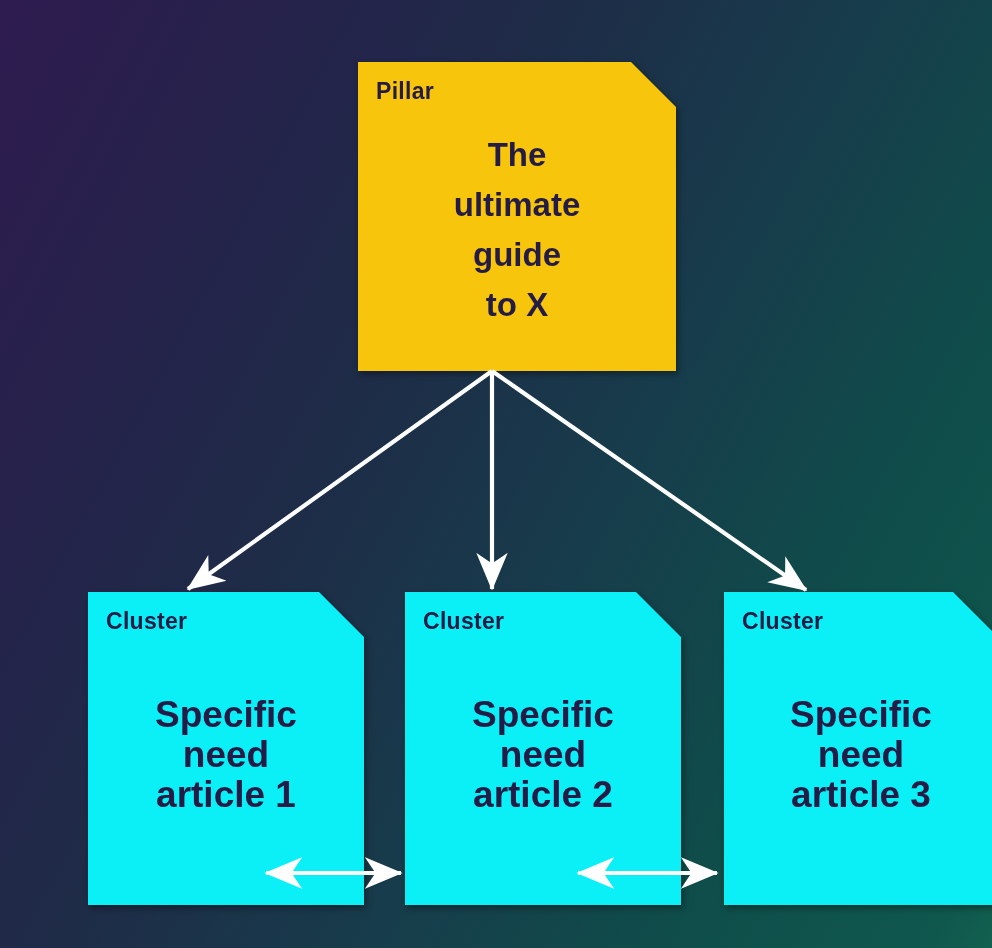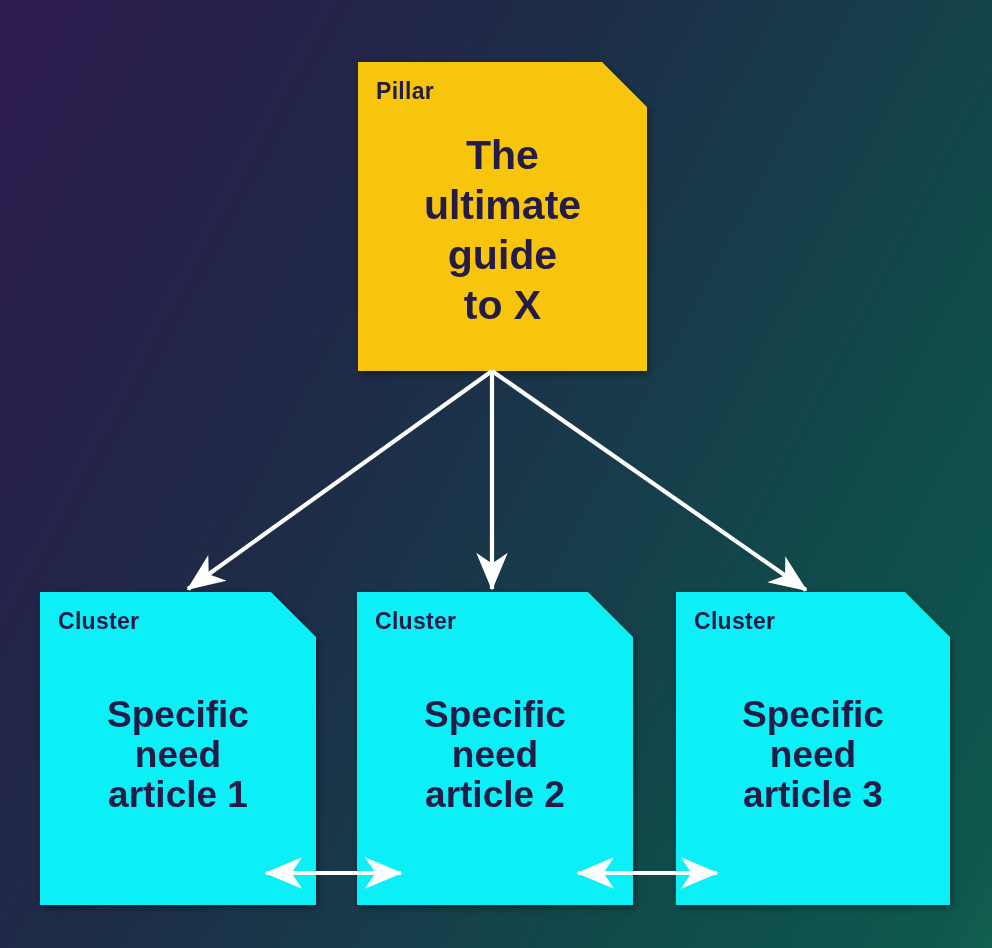--- a/index.html
+++ b/index.html
@@ -29,53 +29,53 @@
   .card {
     width: 100%;
     height: 100%;
     clip-path: polygon(0 0, calc(100% - 45px) 0, 100% 45px, 100% 100%, 0 100%);
     display: flex;
     flex-direction: column;
     box-sizing: border-box;
     padding: 16px 18px;
   }
   .card.pillar  { background: #f7c50b; padding-bottom: 16px; }
-  .card.cluster { background: #0beff7; padding-bottom: 30px; }
+  .card.cluster { background: #0beff7; padding-bottom: 30px; margin-left: 48px; }
   .card-label {
     color: #241b46;
     font-size: 23px;
     font-weight: 600;
     letter-spacing: 0.3px;
     flex: 0 0 auto;
   }
   .card-title {
     flex: 1 1 auto;
     display: flex;
     align-items: center;
     justify-content: center;
     text-align: center;
     color: #241b46;
     font-weight: 700;
     white-space: pre-line;
   }
-  .card.pillar  .card-title { font-size: 41px; line-height: 50px; }
+  .card.pillar  .card-title { font-size: 33px; line-height: 50px; }
   .card.cluster .card-title { font-size: 37px; line-height: 40px; }
   .arrows {
     position: absolute;
     left: 0;
     top: 0;
     pointer-events: none;
   }
 </style>
 </head>
 <body>
 
 <div class="canvas">
 
-  <div class="card-shadow" style="left:358px; top:62px; width:289px; height:309px;">
+  <div class="card-shadow" style="left:358px; top:62px; width:318px; height:309px;">
     <div class="card pillar">
       <div class="card-label">Pillar</div>
       <div class="card-title">The
 ultimate
 guide
 to X</div>
     </div>
   </div>
 
   <div class="card-shadow" style="left:40px; top:592px; width:276px; height:313px;">

